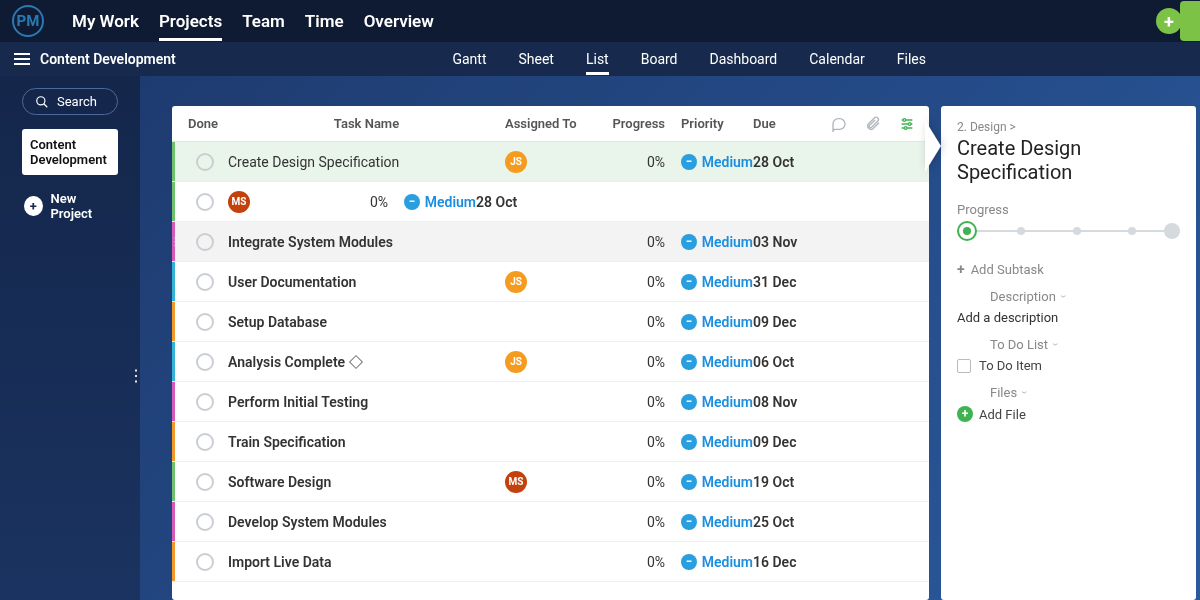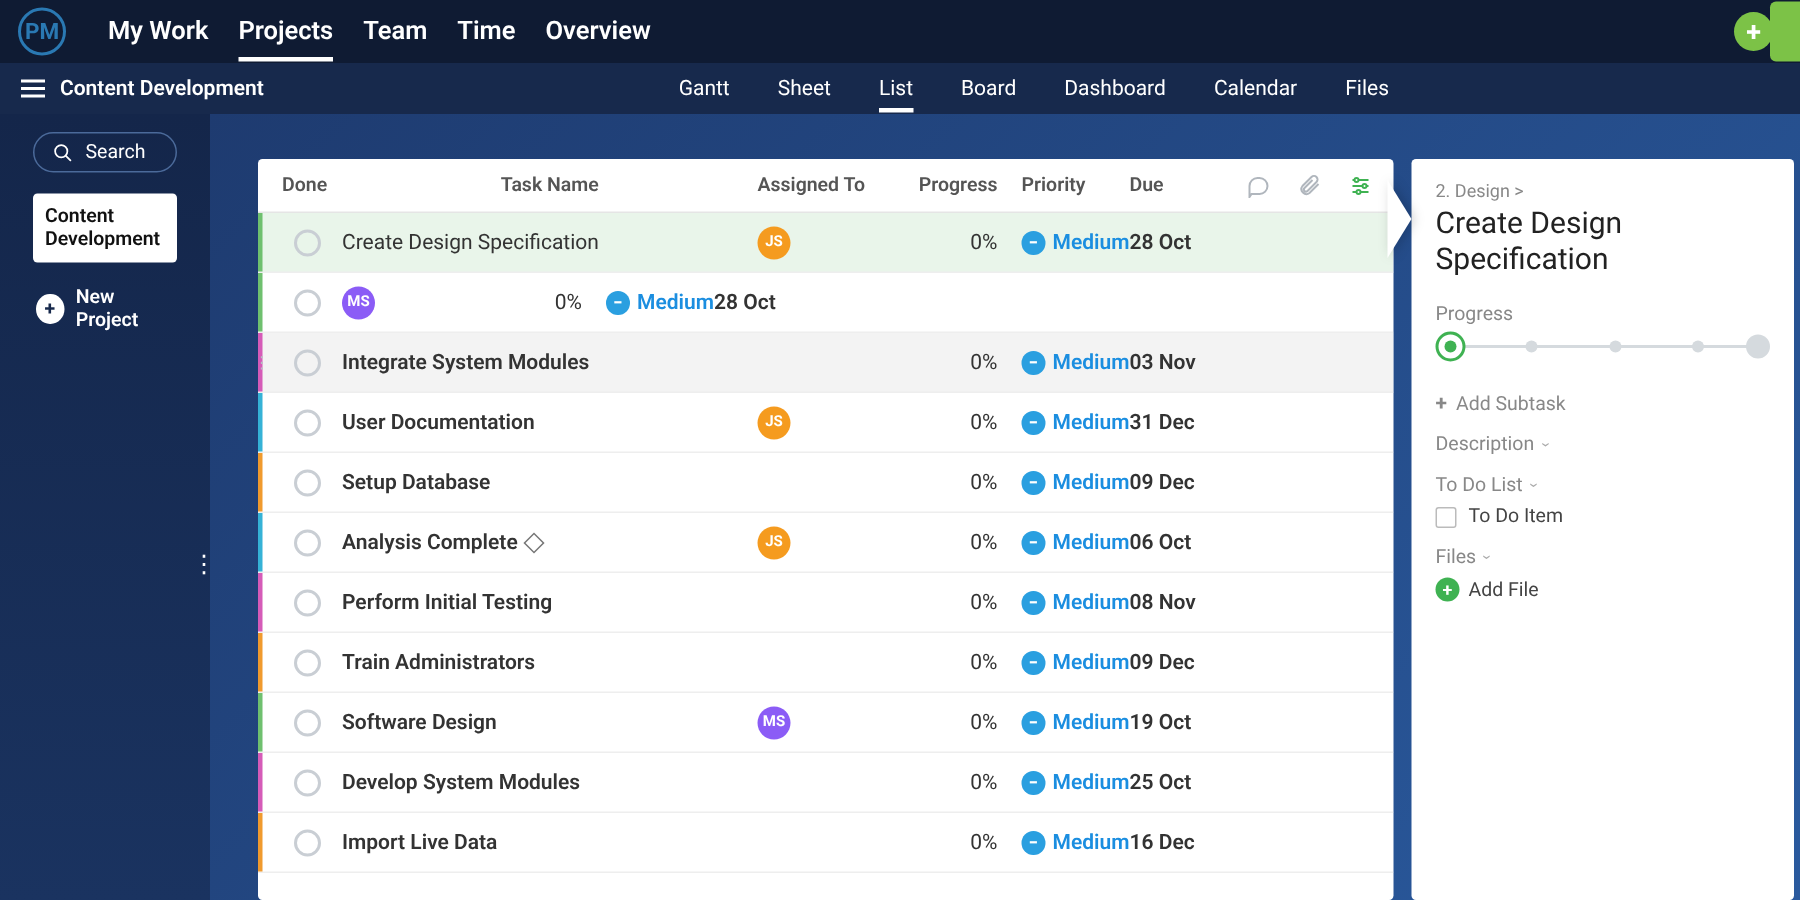--- a/index.html
+++ b/index.html
@@ -49,21 +49,21 @@
 .row { display: flex; align-items: center; height: 40px; border-bottom: 1px solid #eee; font-size: 14px; color: #222; position: relative; padding: 0 8px; cursor: pointer; }
 .row .stripe { position: absolute; left: 0; top: 0; bottom: 0; width: 3px; }
 .row.selected { background: #e9f5ea; }
 .row.hover { background: #f3f3f3; }
 .done-circle { width: 18px; height: 18px; border: 2px solid #c9ced4; border-radius: 50%; margin-left: 8px; }
 .task-name { font-weight: 600; color: #333; display: flex; align-items: center; gap: 6px; }
 .task-name.nobold { font-weight: 400; }
 .diamond { display: inline-block; width: 10px; height: 10px; border: 1.5px solid #777; transform: rotate(45deg); }
 .avatar { width: 22px; height: 22px; border-radius: 50%; display: flex; align-items: center; justify-content: center; color: #fff; font-size: 10px; font-weight: 700; }
 .avatar.JS { background: #f59b1f; }
-.avatar.MS { background: #8b5cf6; }
+.avatar.MS { background: #c2410c; }
 .progress-val { color: #333; }
 .priority { display: flex; align-items: center; gap: 5px; color: #1b8ee0; font-weight: 600; }
 .pri-icon { width: 16px; height: 16px; border-radius: 50%; background: #2a9fe0; color: #fff; display: flex; align-items: center; justify-content: center; font-size: 11px; font-weight: 900; }
 .due { color: #333; font-weight: 600; }
 .drag { position: absolute; left: -14px; color: #b7bdc4; font-size: 11px; display: none; }
 .row.hover .drag { display: block; }
 
 .wedge { width: 0; height: 0; border-top: 26px solid transparent; border-bottom: 26px solid transparent; border-left: 16px solid #fff; align-self: flex-start; margin-top: 14px; margin-left: -4px; filter: drop-shadow(2px 0 4px rgba(0,0,0,.2)); }
 
 .detail { width: 255px; background: #fff; border-radius: 3px; padding: 14px 16px; font-size: 13px; color: #444; }
@@ -75,21 +75,21 @@
 .slider .track { position: absolute; top: 9px; left: 8px; right: 8px; height: 2px; background: #d5dade; }
 .slider .dot { position: absolute; top: 6px; width: 8px; height: 8px; border-radius: 50%; background: #d5dade; }
 .slider .dot.d1 { left: calc(25% + 4px); }
 .slider .dot.d2 { left: calc(50% + 4px); }
 .slider .dot.d3 { left: calc(75% + 4px); }
 .slider .knob { position: absolute; left: 0; top: 0; width: 20px; height: 20px; border-radius: 50%; border: 2px solid #3fb252; background: #fff; display: flex; align-items: center; justify-content: center; }
 .slider .knob::after { content: ""; width: 8px; height: 8px; border-radius: 50%; background: #3fb252; }
 .slider .end { position: absolute; right: 0; top: 2px; width: 16px; height: 16px; border-radius: 50%; background: #d5dade; }
 
 .section { margin-top: 12px; }
-.sec-label { color: #888; display: flex; align-items: center; gap: 6px; cursor: pointer; margin-bottom: 6px; }
+.sec-label { color: #888; display: flex; align-items: center; gap: 6px; cursor: pointer; margin-bottom: 6px; margin-left: 33px; }
 .chev { display: inline-block; transform: rotate(90deg); font-size: 11px; color: #aaa; }
 .add-sub { color: #888; display: flex; align-items: center; gap: 6px; cursor: pointer; }
 .plus-small { font-size: 14px; font-weight: 700; color: #888; }
 .desc-text { color: #333; }
 .todo { display: flex; align-items: center; gap: 8px; }
 .todo .box { width: 14px; height: 14px; border: 1.5px solid #bbb; border-radius: 2px; }
 .add-file { display: flex; align-items: center; gap: 6px; cursor: pointer; }
 .add-file .plus-green { width: 16px; height: 16px; border-radius: 50%; background: #3fb252; color: #fff; display: flex; align-items: center; justify-content: center; font-size: 12px; font-weight: 700; }
 </style>
 </head>
@@ -287,21 +287,21 @@
             </div>
             <div class="col-due due">08 Nov</div>
             <div class="col-icons"></div>
           </div>
           <div class="row">
             <div class="stripe" style="background:#f09a2e"></div>
             <div class="col-done">
               <div class="done-circle"></div>
             </div>
             <div class="col-name">
-              <span class="task-name">Train Administrators </span>
+              <span class="task-name">Train Specification </span>
             </div>
             <div class="col-assigned"></div>
             <div class="col-progress progress-val">0%</div>
             <div class="col-priority">
               <span class="priority"><span class="pri-icon">−</span>Medium</span>
             </div>
             <div class="col-due due">09 Dec</div>
             <div class="col-icons"></div>
           </div>
           <div class="row">
@@ -373,20 +373,21 @@
       </div>
       <div class="add-sub">
         <span class="plus-small">+</span>
         <span>Add Subtask</span>
       </div>
       <div class="section">
         <div class="sec-label">
           <span>Description</span>
           <span class="chev">›</span>
         </div>
+        <div class="desc-text">Add a description</div>
       </div>
       <div class="section">
         <div class="sec-label">
           <span>To Do List</span>
           <span class="chev">›</span>
         </div>
         <div class="todo">
           <span class="box"></span>
           <span>To Do Item</span>
         </div>

